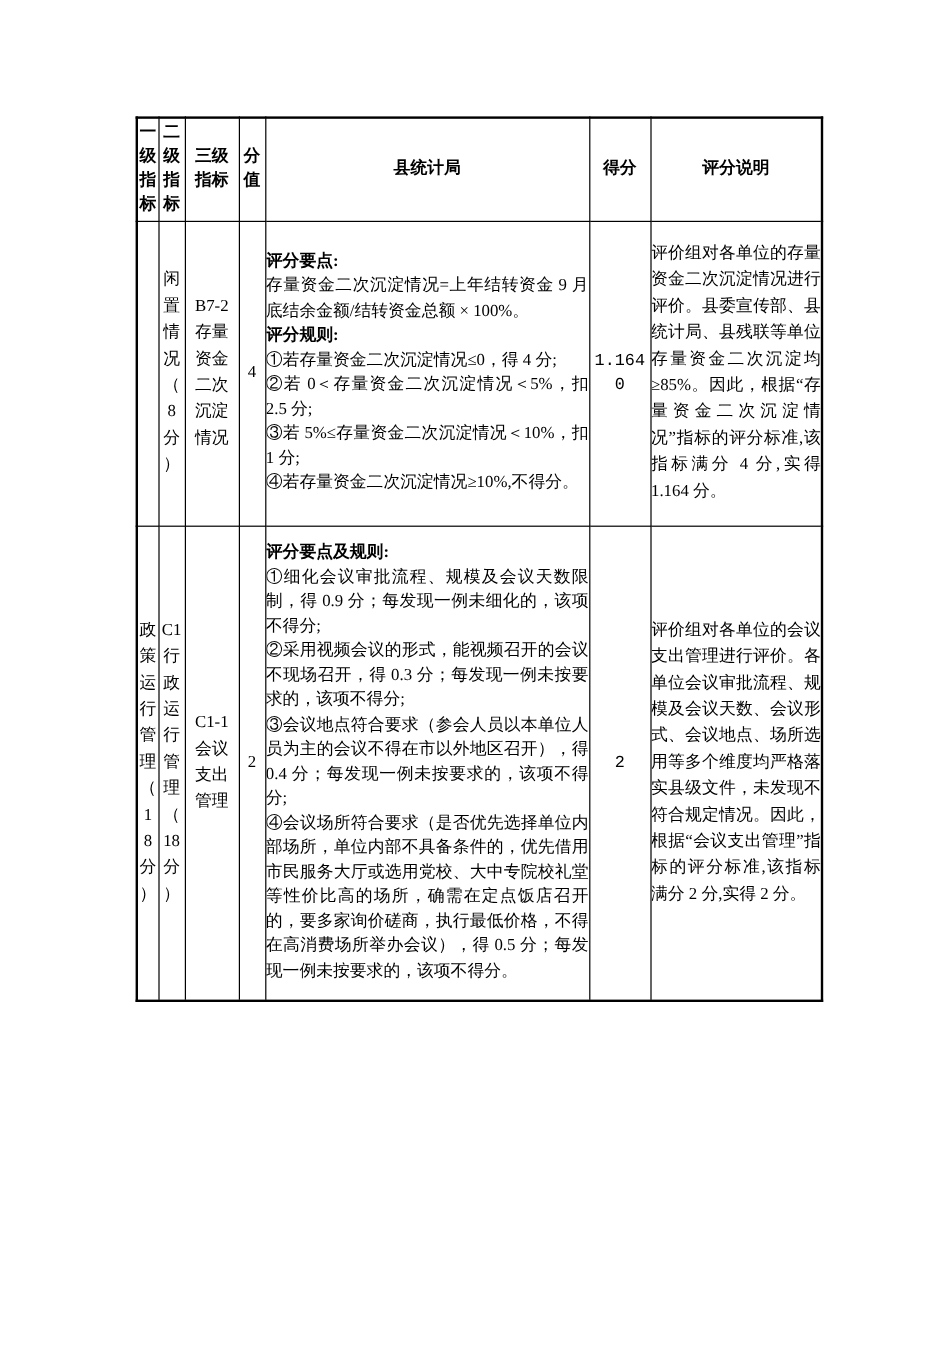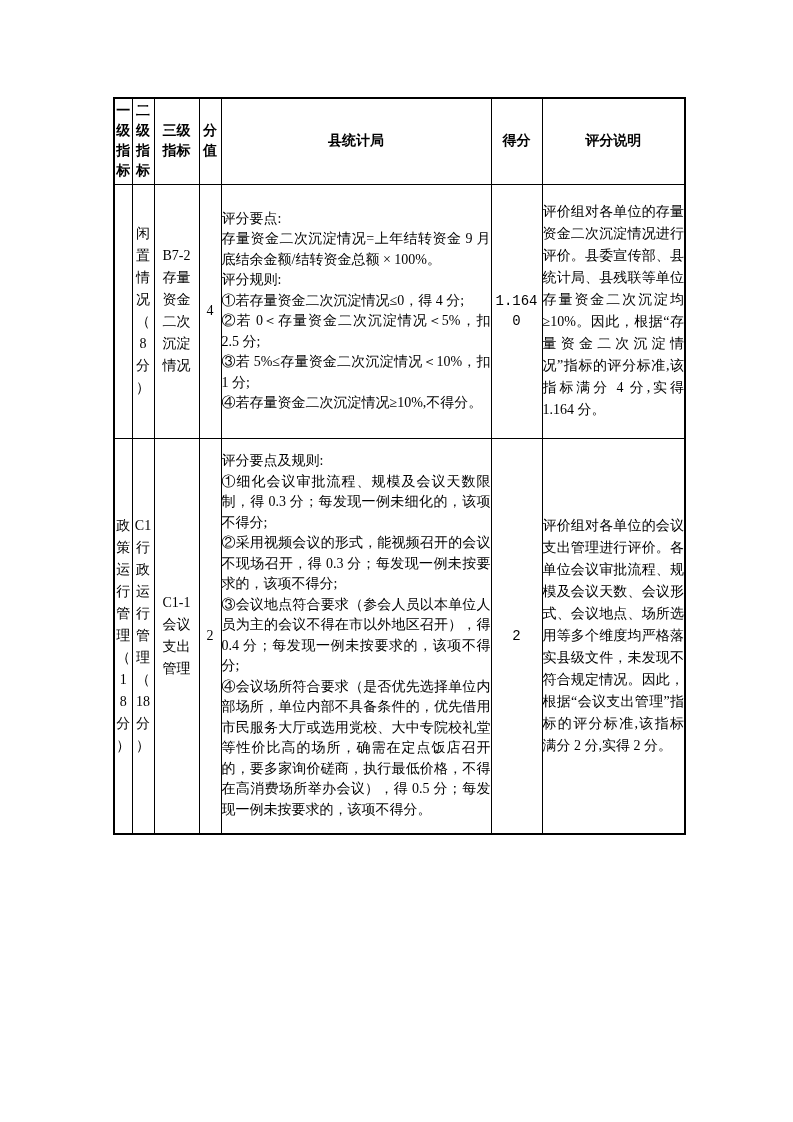--- a/index.html
+++ b/index.html
@@ -62,21 +62,21 @@
   }
   
   .points {
     vertical-align: middle;
     padding: 3px 6px 3px 9px;
     font-size: 14px;
     line-height: 20.5px;
     text-align: justify;
   }
   .points .para { text-align: justify; }
-  .points .para.bold { font-weight: normal; }
+  .points .para.bold { font-weight: bold; }
   
   .explain {
     vertical-align: middle;
     padding: 4px 8px;
     font-size: 14px;
     line-height: 22px;
     text-align: justify;
   }
 </style>
 </head>
@@ -134,21 +134,21 @@
             <div class="para bold">评分要点:</div>
             <div class="para">存量资金二次沉淀情况=上年结转资金 9 月底结余金额/结转资金总额 × 100%。</div>
             <div class="para bold">评分规则:</div>
             <div class="para">①若存量资金二次沉淀情况≤0，得 4 分;</div>
             <div class="para">②若 0＜存量资金二次沉淀情况＜5%，扣 2.5 分;</div>
             <div class="para">③若 5%≤存量资金二次沉淀情况＜10%，扣 1 分;</div>
             <div class="para">④若存量资金二次沉淀情况≥10%,不得分。</div>
           </td>
         <td class="num score-cell">1.164
 0</td>
-        <td class="explain">评价组对各单位的存量资金二次沉淀情况进行评价。县委宣传部、县统计局、县残联等单位存量资金二次沉淀均≥10%。因此，根据“存量资金二次沉淀情况”指标的评分标准,该指标满分 4 分,实得 1.164 分。</td>
+        <td class="explain">评价组对各单位的存量资金二次沉淀情况进行评价。县委宣传部、县统计局、县残联等单位存量资金二次沉淀均≥85%。因此，根据“存量资金二次沉淀情况”指标的评分标准,该指标满分 4 分,实得 1.164 分。</td>
       </tr>
       <tr style="height:396px">
         <td class="vcell">政
 策
 运
 行
 管
 理
 （
 1
@@ -166,21 +166,21 @@
 18
 分
 ）</td>
         <td class="vcell">C1-1
 会议
 支出
 管理</td>
         <td class="num">2</td>
         <td class="points">
             <div class="para bold">评分要点及规则:</div>
-            <div class="para">①细化会议审批流程、规模及会议天数限制，得 0.3 分；每发现一例未细化的，该项不得分;</div>
+            <div class="para">①细化会议审批流程、规模及会议天数限制，得 0.9 分；每发现一例未细化的，该项不得分;</div>
             <div class="para">②采用视频会议的形式，能视频召开的会议不现场召开，得 0.3 分；每发现一例未按要求的，该项不得分;</div>
             <div class="para">③会议地点符合要求（参会人员以本单位人员为主的会议不得在市以外地区召开），得 0.4 分；每发现一例未按要求的，该项不得分;</div>
             <div class="para">④会议场所符合要求（是否优先选择单位内部场所，单位内部不具备条件的，优先借用市民服务大厅或选用党校、大中专院校礼堂等性价比高的场所，确需在定点饭店召开的，要多家询价磋商，执行最低价格，不得在高消费场所举办会议），得 0.5 分；每发现一例未按要求的，该项不得分。</div>
           </td>
         <td class="num score-cell">2</td>
         <td class="explain">评价组对各单位的会议支出管理进行评价。各单位会议审批流程、规模及会议天数、会议形式、会议地点、场所选用等多个维度均严格落实县级文件，未发现不符合规定情况。因此，根据“会议支出管理”指标的评分标准,该指标满分 2 分,实得 2 分。</td>
       </tr>
     </tbody>
   </table>
 </div>

